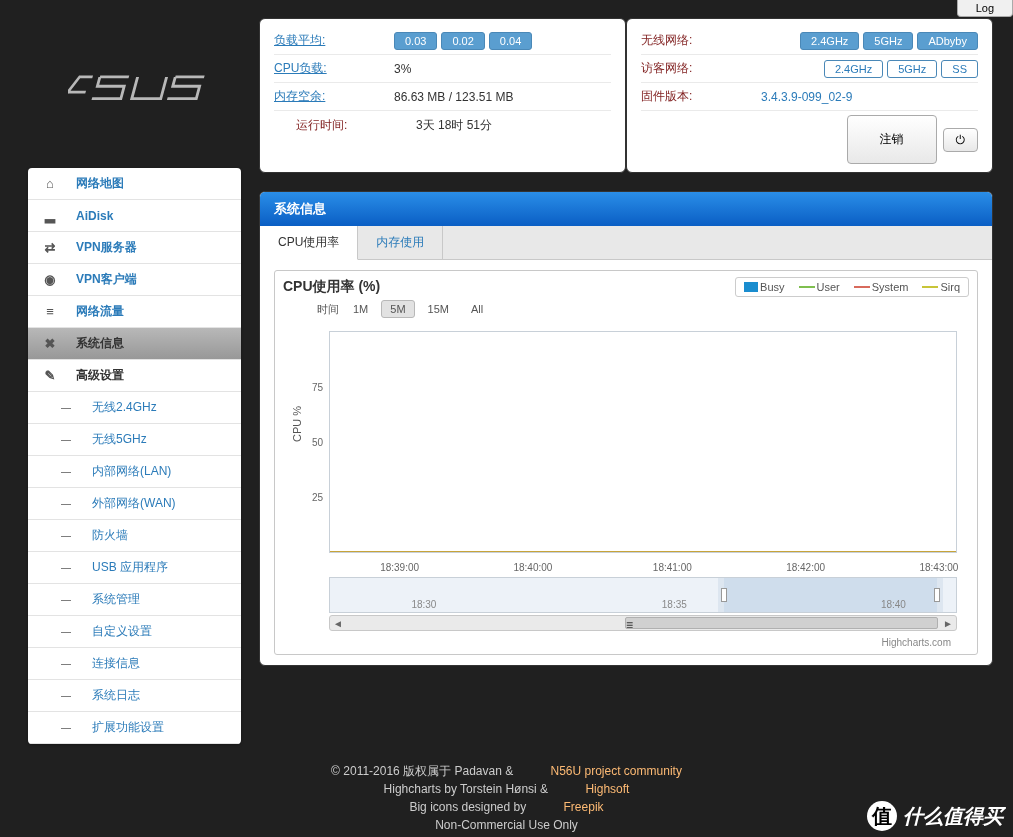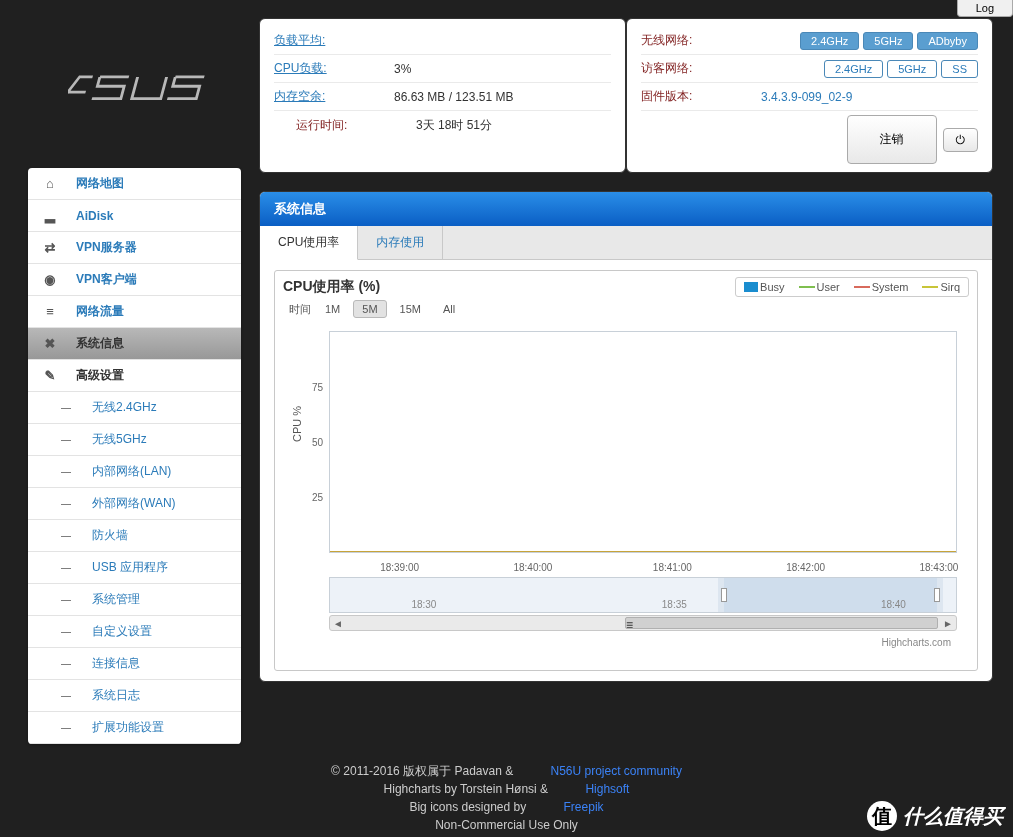--- a/index.html
+++ b/index.html
@@ -31,46 +31,46 @@
 .fw-link { color: #2b7bb9; }
 .btn-row { display: flex; gap: 6px; margin-top: 4px; justify-content: flex-end; }
 .btn { background: linear-gradient(#fff,#e8e8e8); border: 1px solid #aaa; border-radius: 4px; padding: 15px 32px; cursor: pointer; font-size: 12px; }
 .btn.power { padding: 4px 12px; }
 .panel { background: #fff; border-radius: 6px; border: 1px solid #333; overflow: hidden; }
 .panel-header { background: linear-gradient(#2a8ee8,#0a5ec4); color: #fff; font-weight: bold; padding: 8px 14px; font-size: 13px; }
 .tabs { display: flex; background: #e8e8e8; border-bottom: 1px solid #c8c8c8; }
 .tab { padding: 8px 18px; font-size: 12px; cursor: pointer; color: #2b7bb9; border-right: 1px solid #c8c8c8; }
 .tab.active { background: #fff; color: #333; border-bottom: 1px solid #fff; margin-bottom: -1px; }
 .chart-wrap { padding: 10px 14px 10px 14px; }
-.chart-box { border: 1px solid #c8c8c8; border-radius: 3px; padding: 6px 8px 16px 8px; background: #fff; }
+.chart-box { border: 1px solid #c8c8c8; border-radius: 3px; padding: 6px 8px 0 8px; background: #fff; }
 .chart-top { display: flex; align-items: center; justify-content: space-between; }
 .chart-title { font-weight: bold; font-size: 14px; color: #333; }
 .legend { border: 1px solid #ccc; padding: 3px 8px; border-radius: 3px; display: flex; gap: 14px; font-size: 11px; color: #555; align-items:center; }
 .legend-item { display: flex; align-items: center; gap: 2px; }
 .legend-sw { width: 14px; height: 10px; display: inline-block; }
 .legend-line { width: 16px; height: 2px; display: inline-block; }
-.time-buttons { display: flex; align-items: center; gap: 6px; margin: 4px 0 4px 6px; font-size: 11px; color:#555; }
+.time-buttons { display: flex; align-items: center; gap: 6px; margin: 4px 0 4px 34px; font-size: 11px; color:#555; }
 .tbtn { padding: 2px 8px; border-radius: 3px; cursor: pointer; }
 .tbtn.active { background: #e2e2e2; border: 1px solid #b8b8b8; margin: -1px; }
 .plot-area { height: 250px; position: relative; margin: 0 12px 0 28px; }
 .plot-inner { position: absolute; left: 18px; right: 0; top: 10px; bottom: 18px; border: 1px solid #c8d0d8; background: #fff; }
 .plot-bottom-line { position:absolute; left:0; right:0; bottom:0; height:1px; background:#c7a43a; }
 .ylabel { position: absolute; left: -14px; top: 50%; transform: rotate(-90deg) translateX(10px); transform-origin: left; font-size: 11px; color: #555; white-space: nowrap; }
 .y-tick { position: absolute; left: 0px; font-size: 10px; color: #666; transform: translateY(-50%); }
 .x-tick { position: absolute; bottom: -2px; font-size: 10px; color: #666; transform: translateX(-50%); }
 .navigator { height: 36px; margin: 6px 12px 0 46px; position: relative; background: #edf2f8; border: 1px solid #c8d0d8; }
 .nav-sel { position: absolute; top: 0; bottom: 0; background: rgba(120,160,200,.25); border-left: 6px solid #dde6f0; border-right: 6px solid #dde6f0; }
 .nav-handle { position:absolute; top:50%; transform:translateY(-50%); width:6px; height:14px; background:#fff; border:1px solid #999; }
 .nav-x-tick { position: absolute; bottom: 2px; font-size: 10px; color: #888; transform: translateX(-50%); }
 .scrollbar { height: 16px; margin: 2px 12px 6px 46px; background: #eaeaea; border: 1px solid #c8c8c8; border-radius: 3px; display: flex; align-items: center; }
 .scroll-arrow { width: 16px; text-align: center; font-size: 10px; color: #666; cursor: pointer; }
 .scroll-thumb { flex: 0 0 50%; margin-left: auto; height: 12px; background: #d0d0d0; border: 1px solid #b0b0b0; border-radius: 2px; margin-right: 2px; }
 .credits { text-align: right; padding: 0 18px 6px 0; font-size: 10px; color: #888; }
 .footer { text-align: center; color: #ccc; font-size: 12px; padding: 18px 0 24px 0; line-height: 1.5; }
-.footer a { color: #3b82f6; text-decoration: none; padding-left: 34px; }
+.footer a { color: #fdba74; text-decoration: none; padding-left: 34px; }
 .watermark { position: absolute; right: 10px; bottom: 6px; display: flex; align-items: center; gap: 6px; color: #fff; font-size: 20px; font-weight:bold; font-style: italic; }
 .wm-circle { width: 30px; height: 30px; border-radius: 50%; background: #fff; color: #000; display: flex; align-items: center; justify-content: center; font-weight: bold; font-style: normal; }
 </style>
 </head>
 <body>
 
 <div class="top-right"><button class="log-btn">Log</button></div>
 
 <div class="container">
   <div class="left-col">
@@ -158,20 +158,27 @@
           <span>扩展功能设置</span>
         </div>
       </div>
   </div>
 
   <div class="right-col">
     <div class="top-boxes">
       <div class="info-box">
         <div class="info-row">
           <span class="info-label">负载平均:</span>
+          <span class="info-value">
+              <span class="pill-group" id="load-pills">
+                <span class="pill on">0.03</span>
+                <span class="pill on">0.02</span>
+                <span class="pill on">0.04</span>
+              </span>
+            </span>
         </div>
         <div class="info-row">
           <span class="info-label">CPU负载:</span>
           <span class="info-value">3%</span>
         </div>
         <div class="info-row">
           <span class="info-label">内存空余:</span>
           <span class="info-value">86.63 MB / 123.51 MB</span>
         </div>
         <div class="info-row">

